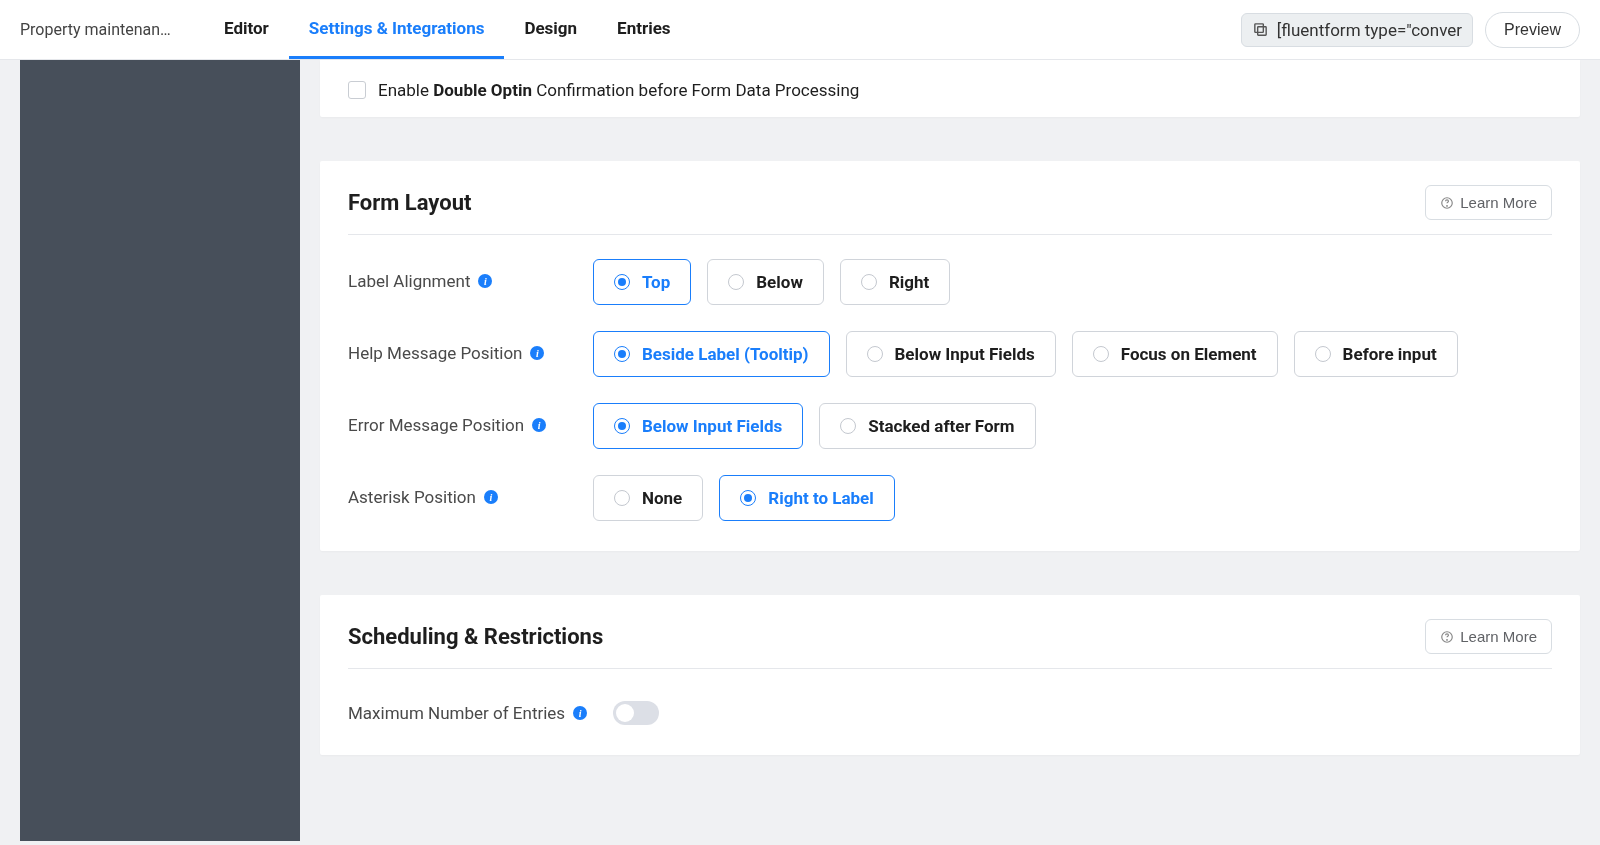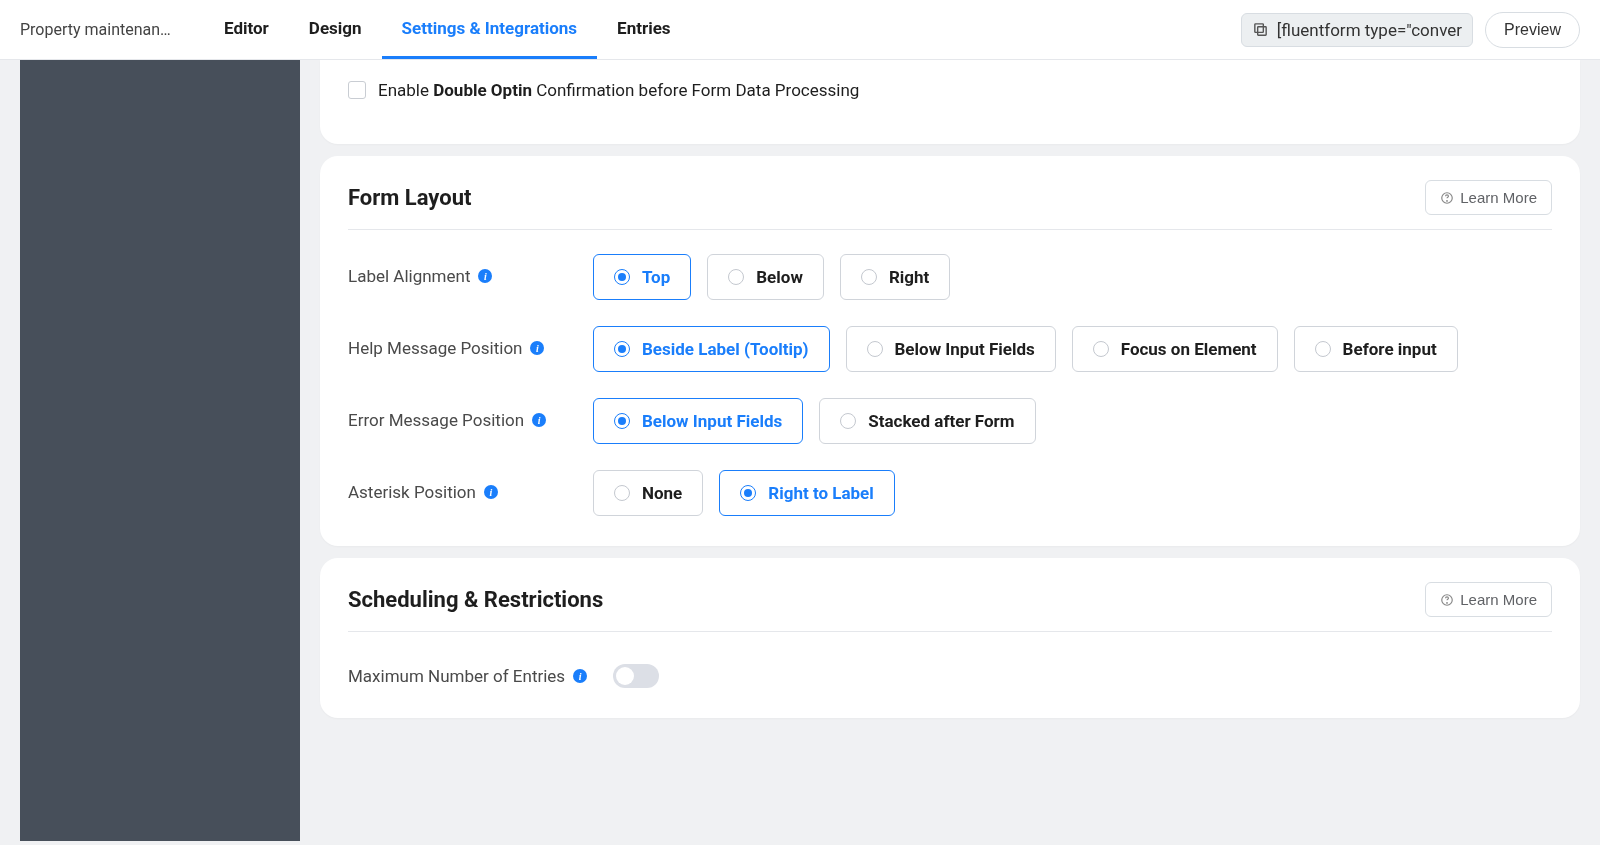--- a/index.html
+++ b/index.html
@@ -88,31 +88,31 @@
     height: 100%;
   }
   .content {
     flex: 1;
     padding: 0 20px 20px 20px;
     overflow-y: auto;
   }
 
   .card {
     background: #fff;
-    border-radius: 18px;
+    border-radius: 2px;
     padding: 24px 28px 30px 28px;
-    margin-top: 12px;
+    margin-top: 44px;
     box-shadow: 0 1px 2px rgba(0,0,0,.03);
   }
   .card.first {
     margin-top: 0;
     border-top-left-radius: 0;
     border-top-right-radius: 0;
     padding-top: 20px;
-    padding-bottom: 44px;
+    padding-bottom: 17px;
   }
 
   .card-header {
     display: flex;
     align-items: center;
     justify-content: space-between;
     border-bottom: 1px solid #e5e7eb;
     padding-bottom: 14px;
     margin-bottom: 24px;
   }
@@ -252,22 +252,22 @@
   .toggle-row .setting-label { padding-top: 0; width: 245px; }
 
 </style>
 </head>
 <body>
 
 <div class="topbar">
   <div class="form-title">Property maintenan…</div>
   <div class="tabs">
     <div class="tab">Editor</div>
+    <div class="tab active">Settings &amp; Integrations</div>
     <div class="tab">Design</div>
-    <div class="tab active">Settings &amp; Integrations</div>
     <div class="tab">Entries</div>
   </div>
   <div class="top-right">
     <div class="shortcode-box">
       <svg width="17" height="17" viewBox="0 0 24 24" fill="none" stroke="#555" stroke-width="2">
         <rect x="8" y="8" width="12" height="12" rx="1"></rect>
         <rect x="4" y="4" width="12" height="12" rx="1"></rect>
       </svg>
       <span class="shortcode-text">[fluentform type="conver</span>
     </div>

